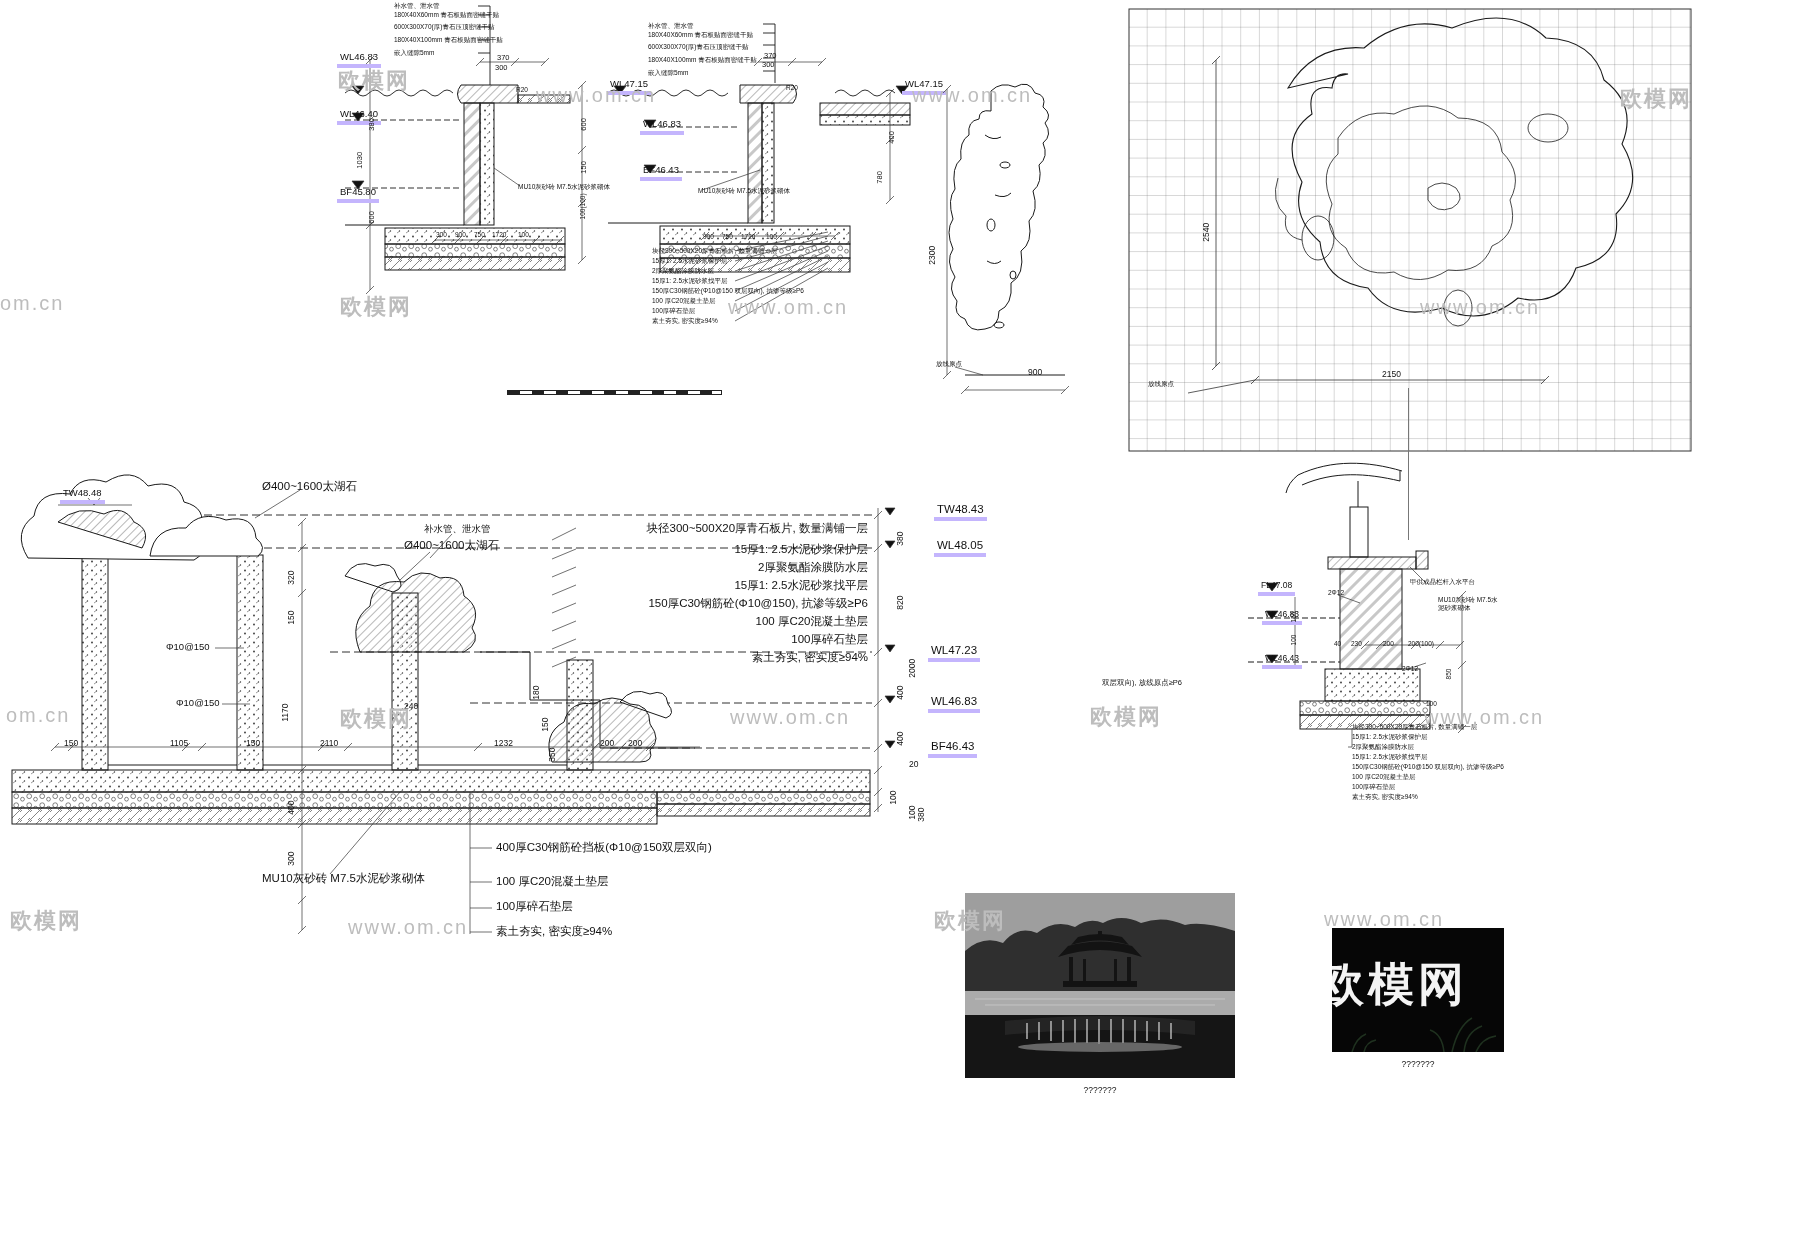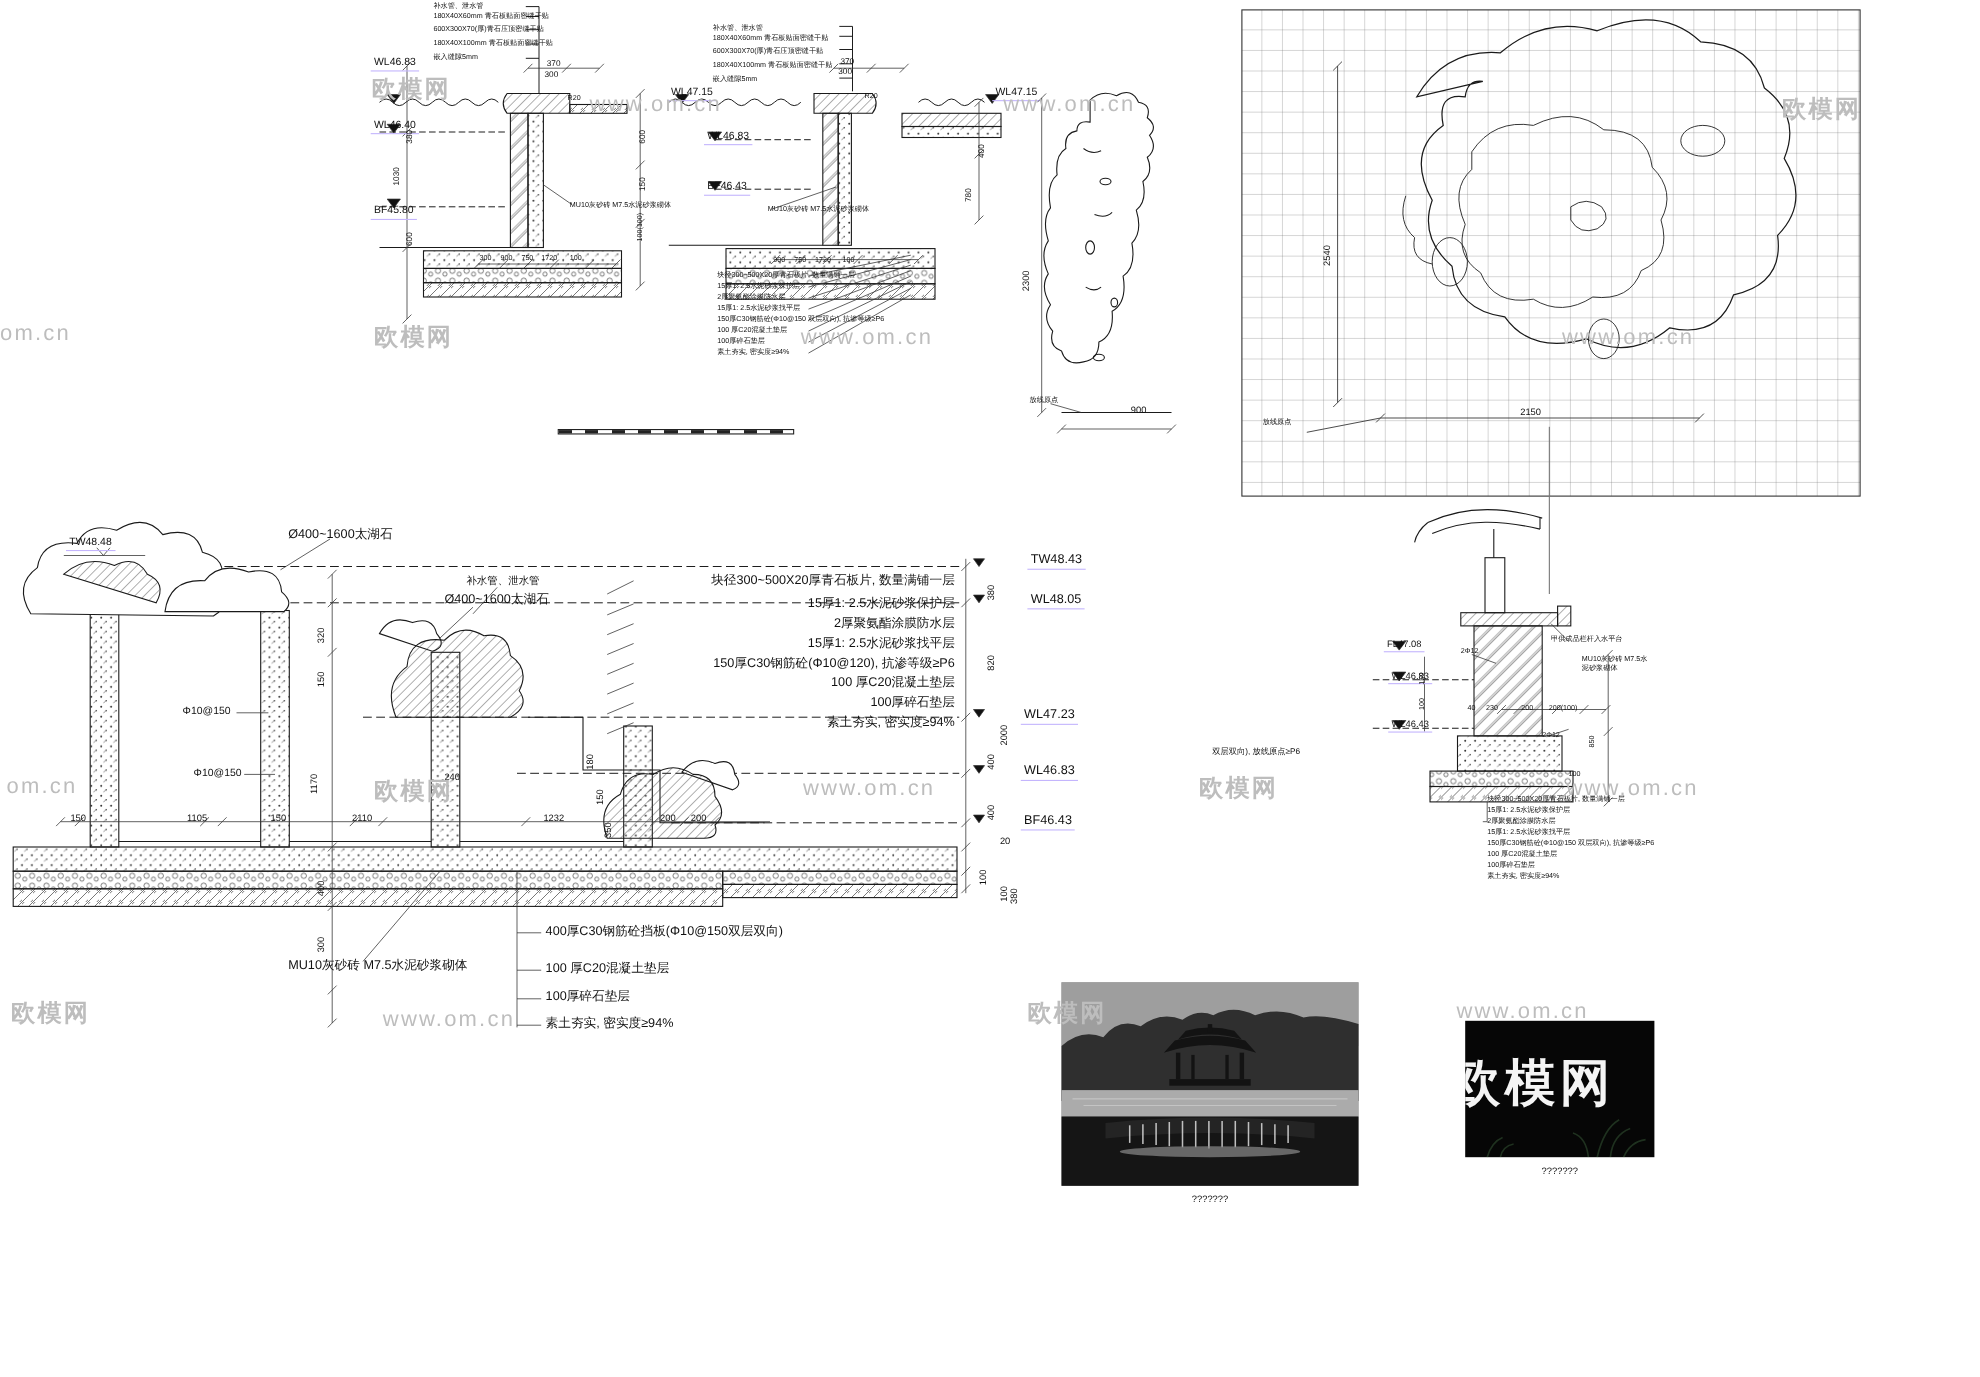--- a/index.html
+++ b/index.html
@@ -2,21 +2,21 @@
 <html><head>
 <meta charset="utf-8">
 <style>
   *{margin:0;padding:0;box-sizing:border-box}
   html,body{background:#dedede}
   #canvas{position:relative;width:1800px;height:1252px;background:#fff;overflow:hidden;
           font-family:"Liberation Sans",sans-serif;color:#111}
   svg.dwg{position:absolute;overflow:visible}
   .t{position:absolute;white-space:nowrap;color:#111;font-size:10px;line-height:1.15}
   .s6{font-size:6.5px}.s7{font-size:7.5px}.s8{font-size:8.5px}.s9{font-size:9.5px}.s11{font-size:11.5px}
-  .lvl{border-bottom:1px solid #c4b5fd;padding:0 3px 1px 3px}
+  .lvl{border-bottom:4px solid #c4b5fd;padding:0 3px 1px 3px}
   .rot{transform:rotate(-90deg);transform-origin:0 100%}
   .ra{text-align:right}
   .wrap{white-space:normal;line-height:1.25}
   .wm{position:absolute;color:#bdbdbd;pointer-events:none;letter-spacing:2px}
   .wm.b{font-size:22px;font-weight:bold}
   .wm.s{font-size:20px}
   #photo2{position:absolute;background:#060606;overflow:hidden}
   #photo2 .logo{position:absolute;left:-14px;top:26px;font-size:46px;font-weight:bold;color:#f4f4f4;letter-spacing:4px}
   .scalebar{position:absolute;height:5px;border:1px solid #222;
             background:repeating-linear-gradient(90deg,#222 0 12px,#fff 12px 24px)}
@@ -311,21 +311,21 @@
     </g>
   </svg>
   <div class="t s9 lvl" style="left:60px;top:488px">TW48.48</div>
   <div class="t s11" style="left:262px;top:480px">Ø400~1600太湖石</div>
   <div class="t s9" style="left:424px;top:524px">补水管、泄水管</div>
   <div class="t s11" style="left:404px;top:539px">Ø400~1600太湖石</div>
   <div class="t s11 ra" style="left:580px;top:522px;width:288px">块径300~500X20厚青石板片, 数量满铺一层</div>
   <div class="t s11 ra" style="left:580px;top:543px;width:288px">15厚1: 2.5水泥砂浆保护层</div>
   <div class="t s11 ra" style="left:580px;top:561px;width:288px">2厚聚氨酯涂膜防水层</div>
   <div class="t s11 ra" style="left:580px;top:579px;width:288px">15厚1: 2.5水泥砂浆找平层</div>
-  <div class="t s11 ra" style="left:580px;top:597px;width:288px">150厚C30钢筋砼(Φ10@120), 抗渗等级≥P6</div>
+  <div class="t s11 ra" style="left:580px;top:597px;width:288px">150厚C30钢筋砼(Φ10@150), 抗渗等级≥P6</div>
   <div class="t s11 ra" style="left:580px;top:615px;width:288px">100 厚C20混凝土垫层</div>
   <div class="t s11 ra" style="left:580px;top:633px;width:288px">100厚碎石垫层</div>
   <div class="t s11 ra" style="left:580px;top:651px;width:288px">素土夯实, 密实度≥94%</div>
   <div class="t s11 lvl" style="left:934px;top:503px">TW48.43</div>
   <div class="t s11 lvl" style="left:934px;top:539px">WL48.05</div>
   <div class="t s11 lvl" style="left:928px;top:644px">WL47.23</div>
   <div class="t s11 lvl" style="left:928px;top:695px">WL46.83</div>
   <div class="t s11 lvl" style="left:928px;top:740px">BF46.43</div>
   <div class="t s8 rot" style="left:906px;top:536px">380</div>
   <div class="t s8 rot" style="left:906px;top:600px">820</div>

